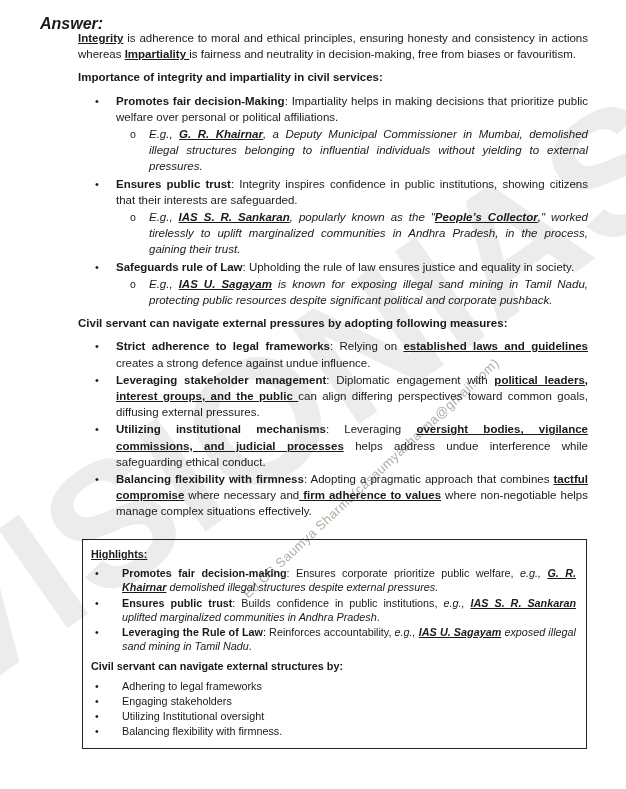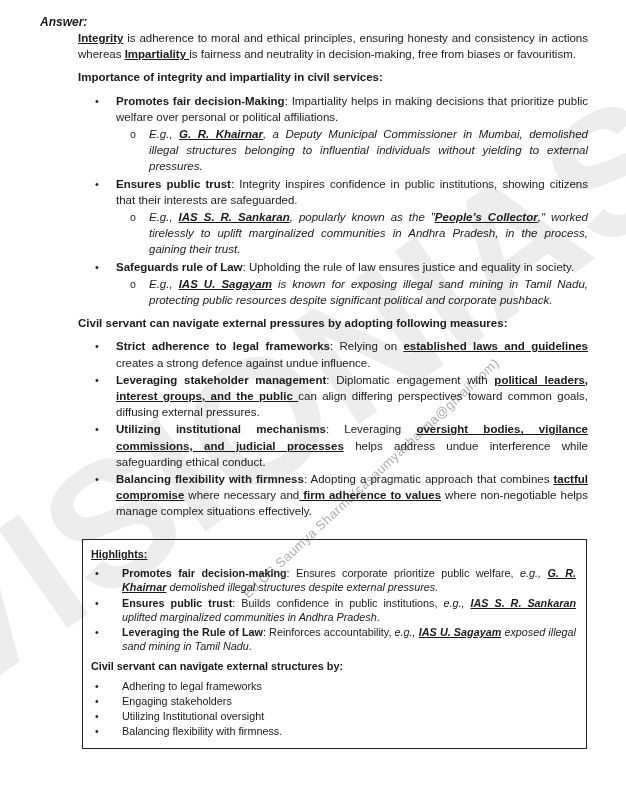--- a/index.html
+++ b/index.html
@@ -16,21 +16,21 @@
   }
   .wm-user {
     position:absolute; left:calc(50% + 58px); top:478px;
     transform:translate(-50%,-50%) rotate(-43deg);
     font-size:13px; color:rgba(112,102,88,0.55); white-space:nowrap;
     user-select:none; pointer-events:none; letter-spacing:0.5px;
   }
   
   .answer-label {
     position:absolute; top:15px; left:40px;
-    font-weight:bold; font-style:italic; font-size:12px;
+    font-weight:bold; font-style:italic; font-size:16px;
   }
   .content {
     position:absolute; top:30px; left:78px; width:510px;
     font-size:11.5px; line-height:16.2px; text-align:justify;
   }
   .blk { position:relative; }
   .para, .heading { margin:7px 0; }
   .content .blk:first-child { margin-top:0; }
   .bullet { display:flex; margin-bottom:1px; }
   .bullet .marker { flex:none; }

